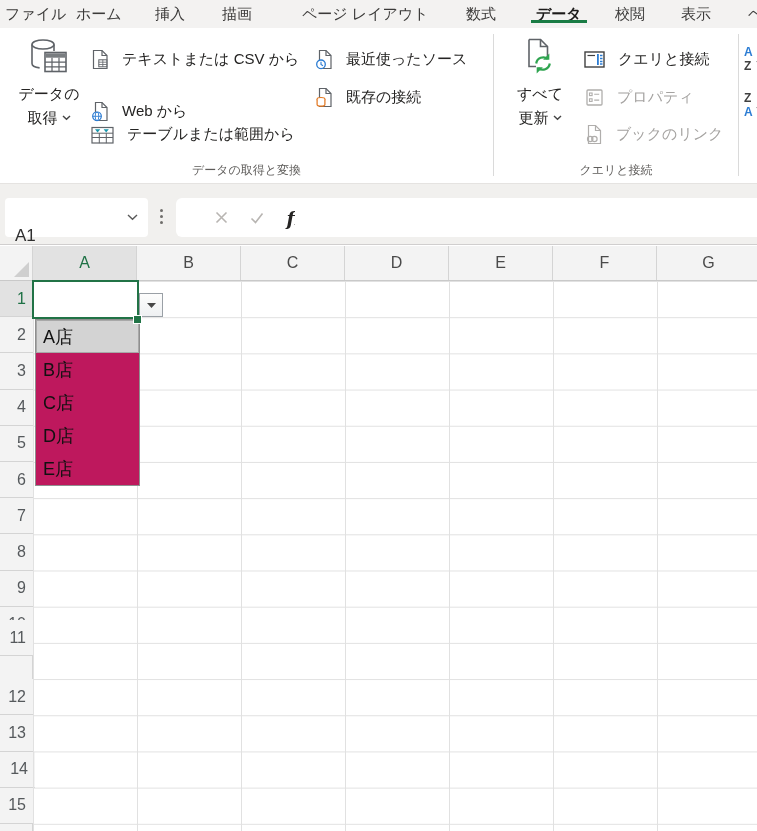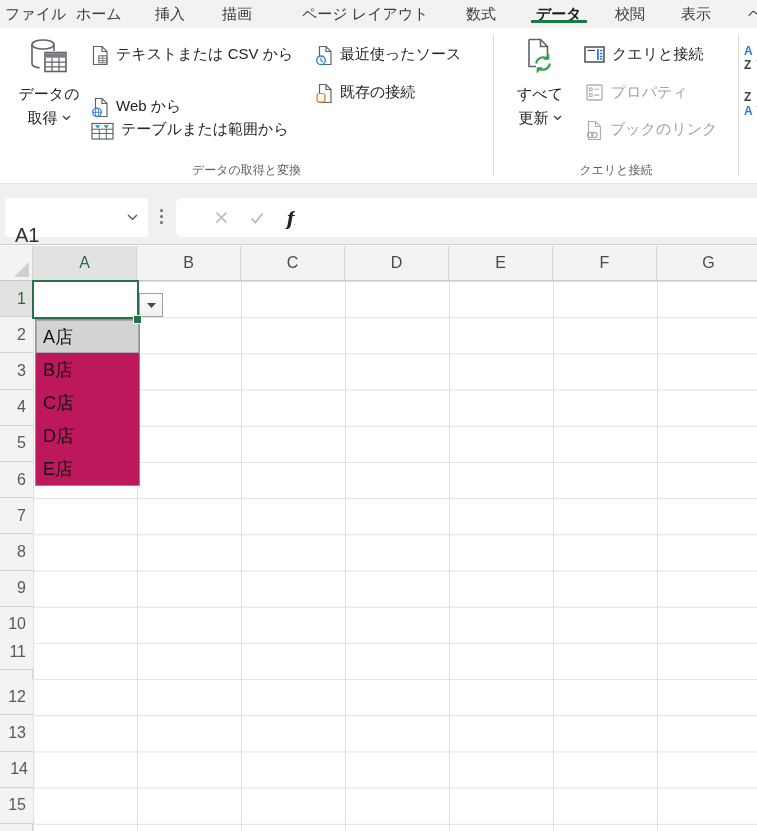--- a/index.html
+++ b/index.html
@@ -12,28 +12,28 @@
   
   #tabbar{position:absolute;left:0;top:0;width:757px;height:28px;background:#f3f2f1;}
   .tab{position:absolute;top:0;height:24px;line-height:27px;font-size:15px;color:#3b3a39;white-space:nowrap;cursor:default;}
   .tab.active{font-weight:bold;color:#1b1a19;}
   .tab.active::after{content:"";position:absolute;left:-5px;right:-5px;bottom:1px;height:3px;background:#1a7c45;}
   
   #ribbon{position:absolute;left:0;top:28px;width:757px;height:155px;background:#fff;}
   .big-btn{position:absolute;top:5px;height:128px;display:flex;flex-direction:column;align-items:center;color:#252423;font-size:15px;}
   .big-btn .bb-line{line-height:24px;white-space:nowrap;display:flex;align-items:center;gap:4px;text-align:right;}
   .big-btn svg.main{margin-top:4px;margin-bottom:5px;}
-  .sm-btn{position:absolute;height:28px;display:flex;align-items:flex-start;gap:7px;font-size:15px;color:#252423;white-space:nowrap;}
+  .sm-btn{position:absolute;height:28px;display:flex;align-items:center;gap:13px;font-size:15px;color:#252423;white-space:nowrap;}
   .sm-btn.disabled{color:#a5a3a1;}
   .grp-label{position:absolute;top:132px;height:20px;line-height:20px;font-size:12px;color:#5e5c5a;text-align:center;white-space:nowrap;}
   .grp-sep{position:absolute;top:6px;height:142px;width:1px;background:#dadada;}
   
   #formula-row{position:absolute;left:0;top:183px;width:757px;height:62px;background:#f1f0ee;border-top:1px solid #e5e3e1;border-bottom:1px solid #d0cece;box-sizing:border-box;}
   #name-box{position:absolute;left:5px;top:14px;width:143px;height:39px;background:#fff;border-radius:4px;display:flex;align-items:center;}
-  #name-box .nb-text{margin-left:10px;font-size:20px;color:#2f2f2f;flex:1;margin-top:36px;}
+  #name-box .nb-text{margin-left:10px;font-size:17px;color:#2f2f2f;flex:1;margin-top:36px;}
   #name-box svg{margin-right:10px;}
   #fbar-dots{position:absolute;left:160px;top:25px;display:flex;flex-direction:column;gap:3px;}
   #fbar-dots i{width:3px;height:3px;border-radius:50%;background:#6f6d6b;}
   #fx-group{position:absolute;left:176px;top:14px;width:113px;height:39px;background:#fff;border-radius:6px;display:flex;align-items:center;justify-content:space-around;padding-left:28px;}
   #fx-label{font-family:"DejaVu Serif","Liberation Serif",serif;font-style:italic;font-weight:bold;font-size:19px;color:#252423;}
   #formula-input{position:absolute;left:295px;top:14px;right:-4px;height:39px;background:#fff;border-radius:4px;font-size:16px;color:#222;line-height:39px;padding-left:8px;}
   
   #grid{position:absolute;left:0;top:246px;width:757px;height:585px;background:#fff;}
   #corner{position:absolute;left:0;top:0;width:33px;height:35px;background:#f3f3f3;border-right:1px solid #d4d4d4;border-bottom:1px solid #c9c9c9;box-sizing:border-box;}
   #corner svg{position:absolute;right:3px;bottom:3px;}
@@ -250,21 +250,21 @@
       <div class="row-header selected" style="top: 35px; height: 36.2px;">1</div>
       <div class="row-header" style="top: 71.2px; height: 36.2px;">2</div>
       <div class="row-header" style="top: 107.4px; height: 36.2px;">3</div>
       <div class="row-header" style="top: 143.6px; height: 36.2px;">4</div>
       <div class="row-header" style="top: 179.8px; height: 36.2px;">5</div>
       <div class="row-header" style="top: 216px; height: 36.2px;">6</div>
       <div class="row-header" style="top: 252.2px; height: 36.2px;">7</div>
       <div class="row-header" style="top: 288.4px; height: 36.2px;">8</div>
       <div class="row-header" style="top: 324.6px; height: 36.2px;">9</div>
       <div class="row-header" style="top: 360.8px; height: 36.2px;">10</div>
-      <div class="row-header" style="top: 388px; height: 36.2px;">11</div>
+      <div class="row-header" style="top: 374px; height: 36.2px;">11</div>
       <div class="row-header" style="top: 433.2px; height: 36.2px;">12</div>
       <div class="row-header" style="top: 469.4px; height: 36.2px;">13</div>
       <div class="row-header" style="top: 505.6px; height: 36.2px; padding-left: 28px;">14</div>
       <div class="row-header" style="top: 541.8px; height: 36.2px;">15</div>
     </div>
   <div id="cells"></div>
 
   <div id="cell-a1"></div>
   <div id="dv-button">
     <svg width="9" height="5" viewBox="0 0 9 5">

